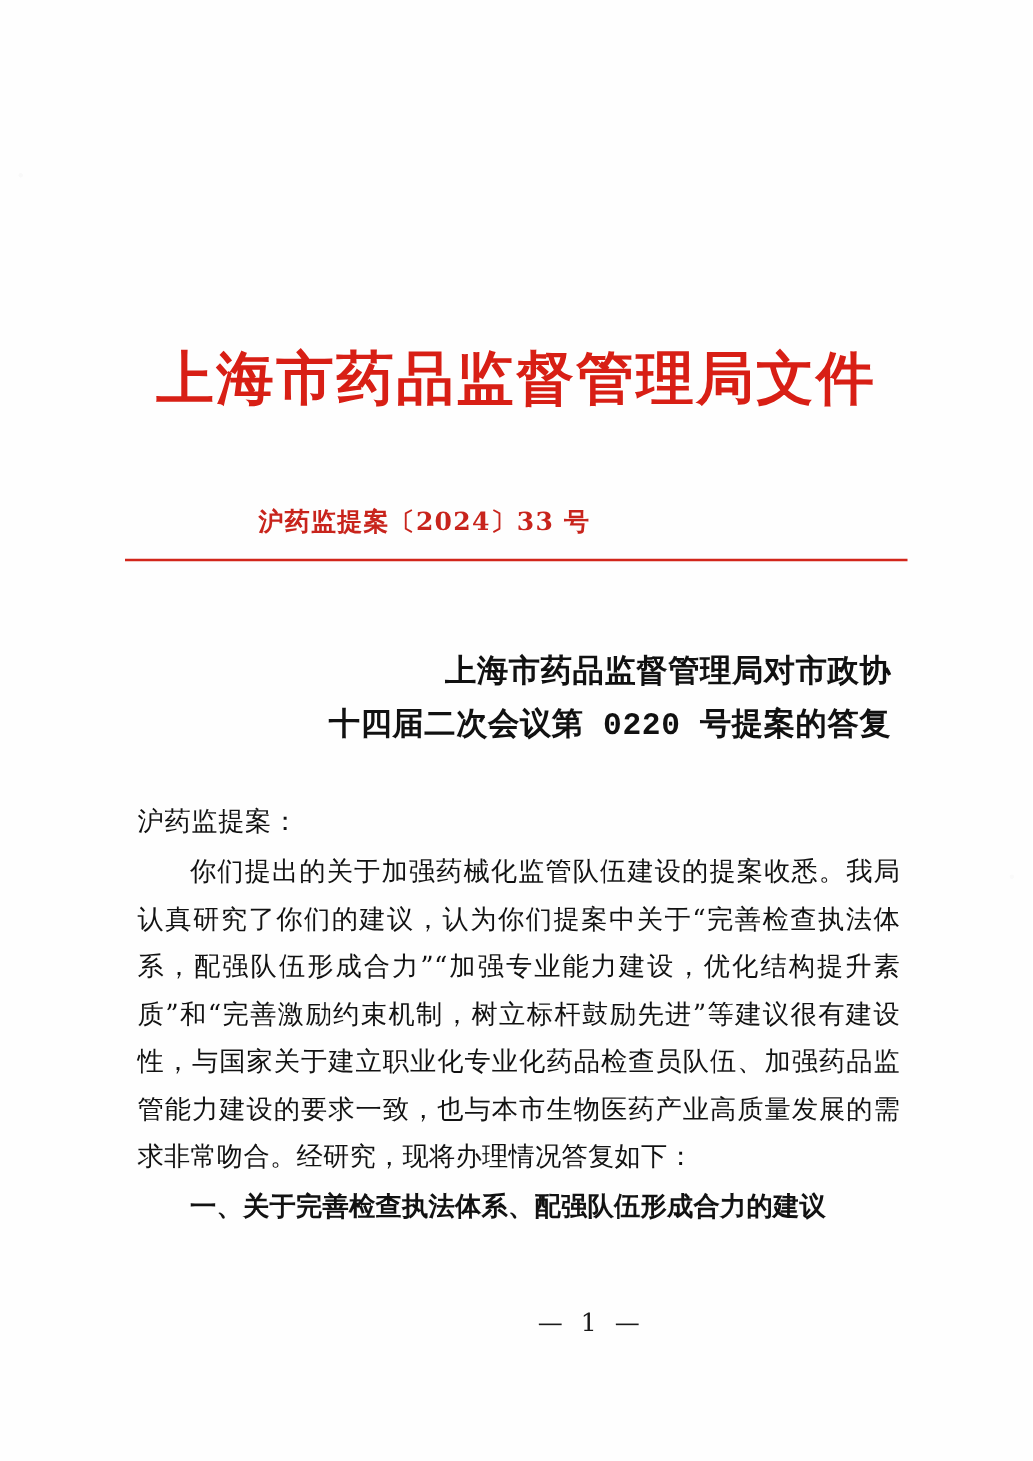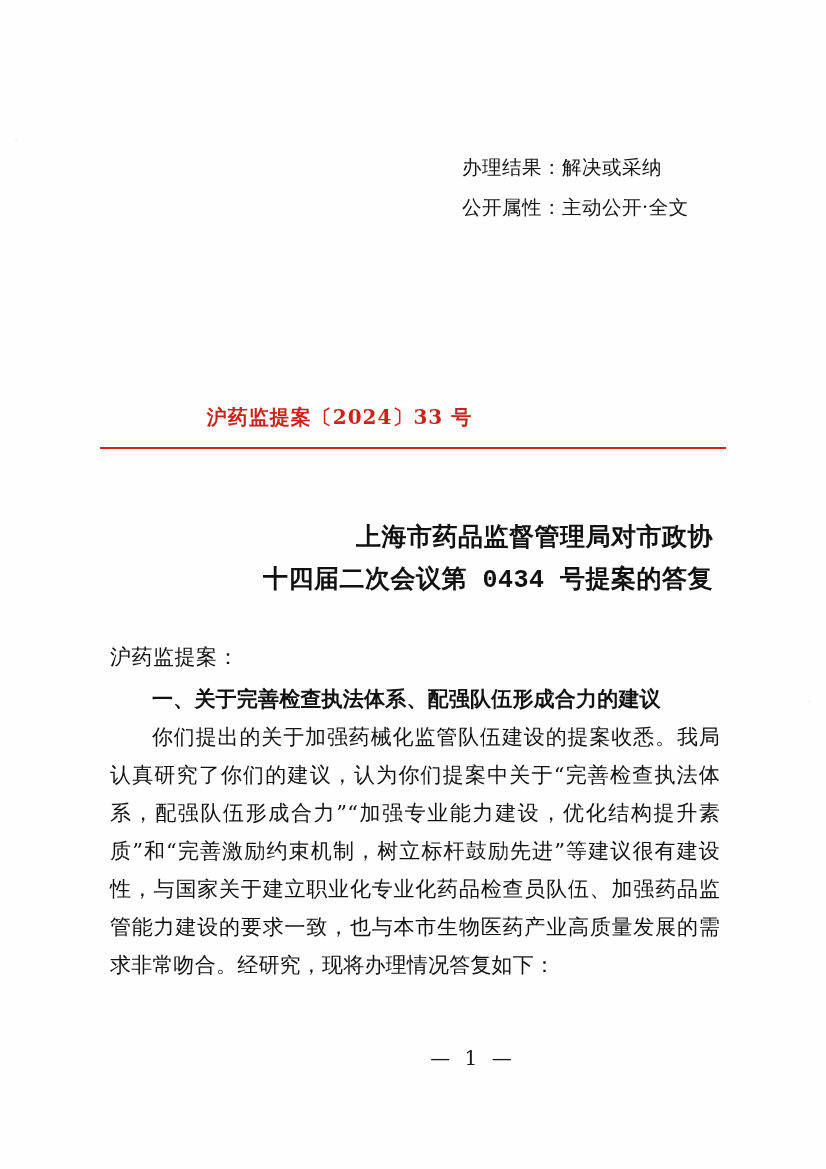--- a/index.html
+++ b/index.html
@@ -157,38 +157,35 @@
     padding-left: 120px;
     box-sizing: border-box;
   }
 </style>
 </head>
 <body>
 
 <div class="page">
   <div class="content">
 
-    <div class="meta-block">
-      <span class="meta-line">办理结果：解决或采纳</span>
-      <span class="meta-line">公开属性：主动公开·全文</span>
-    </div>
 
+    <div class="doc-title">上海市药品监督管理局文件</div>
 
     <div class="doc-number">沪药监提案〔2024〕33 号</div>
 
     <div class="red-rule"></div>
 
     <div class="subject">
       <span class="l">上海市药品监督管理局对市政协</span>
-      <span class="l">十四届二次会议第 0434 号提案的答复</span>
+      <span class="l">十四届二次会议第 0220 号提案的答复</span>
     </div>
 
     <div class="salutation">沪药监提案：</div>
 
     <div class="body-block">
+      <p class="para">你们提出的关于加强药械化监管队伍建设的提案收悉。我局认真研究了你们的建议，认为你们提案中关于“完善检查执法体系，配强队伍形成合力”“加强专业能力建设，优化结构提升素质”和“完善激励约束机制，树立标杆鼓励先进”等建议很有建设性，与国家关于建立职业化专业化药品检查员队伍、加强药品监管能力建设的要求一致，也与本市生物医药产业高质量发展的需求非常吻合。经研究，现将办理情况答复如下：</p>
       <p class="para heading">一、关于完善检查执法体系、配强队伍形成合力的建议</p>
-      <p class="para">你们提出的关于加强药械化监管队伍建设的提案收悉。我局认真研究了你们的建议，认为你们提案中关于“完善检查执法体系，配强队伍形成合力”“加强专业能力建设，优化结构提升素质”和“完善激励约束机制，树立标杆鼓励先进”等建议很有建设性，与国家关于建立职业化专业化药品检查员队伍、加强药品监管能力建设的要求一致，也与本市生物医药产业高质量发展的需求非常吻合。经研究，现将办理情况答复如下：</p>
     </div>
 
     <div class="page-number">— 1 —</div>
 
   </div>
 </div>
 
 </body></html>

